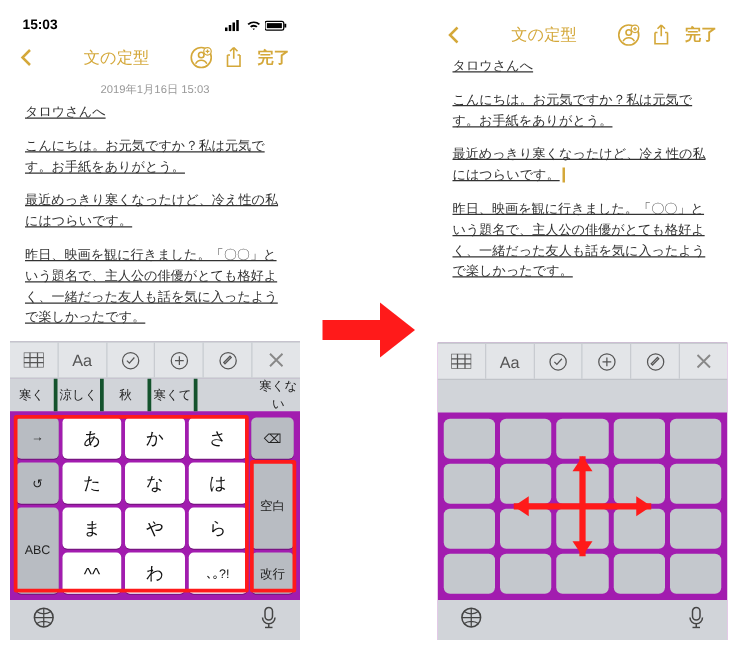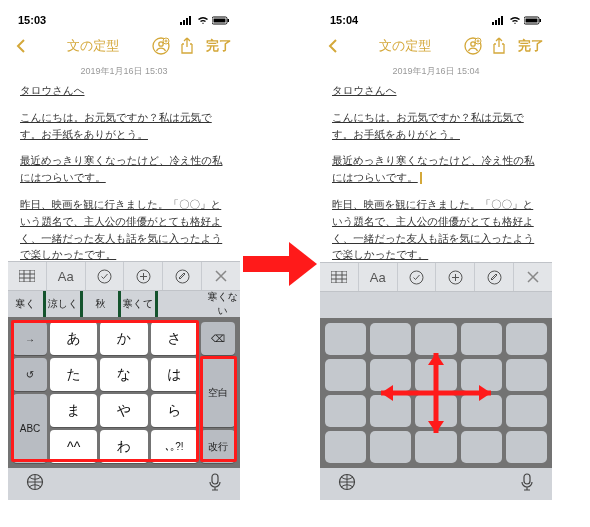--- a/index.html
+++ b/index.html
@@ -6,20 +6,21 @@
   body {
     font-family: -apple-system, "Hiragino Sans", sans-serif;
     background: #fff;
     width: 590px;
     height: 527px;
     position: relative;
   }
   .stage {
     display: flex;
     align-items: center;
+    justify-content: space-between;
     padding: 8px;
     width: 590px;
     height: 527px;
   }
   .phone {
     width: 232px;
     height: 505px;
     background: #fff;
     position: relative;
     overflow: hidden;
@@ -81,22 +82,22 @@
     display: inline-block;
     width: 2px;
     height: 12px;
     background: #d4a83a;
     vertical-align: middle;
     margin-left: 2px;
   }
   
   .kbd-area {
     position: absolute;
-    bottom: 16px; left: 0; right: 0;
-    background: #737373;
+    bottom: 4px; left: 0; right: 0;
+    background: #a21caf;
   }
   .kbd-toolbar {
     height: 30px;
     background: #e3e5e8;
     display: flex;
     align-items: center;
     border-top: 1px solid #c0c3c8;
     border-bottom: 1px solid #c0c3c8;
   }
   .kbd-tool {
@@ -339,39 +340,20 @@
 
   <div class="big-arrow">
     <svg width="78" height="56">
         <defs></defs>
       <rect x="2" y="20" width="46" height="16" fill="#ff1a1a"></rect>
       <path d="M48 6 L76 28 L48 50 Z" fill="#ff1a1a"></path>
     </svg>
   </div>
 
   <div class="phone">
-    <div class="statusbar">
-      <span>15:04</span>
-      <div class="status-icons">
-        <svg width="14" height="9">
-            <rect x="0" y="6" width="2" height="3"></rect>
-            <rect x="3" y="4" width="2" height="5"></rect>
-            <rect x="6" y="2" width="2" height="7"></rect>
-            <rect x="9" y="0" width="2" height="9"></rect>
-          </svg>
-        <svg width="12" height="9">
-            <path d="M6 8 L7 7 A2 2 0 0 0 5 7 Z M3 5 A5 5 0 0 1 9 5 L8 6 A3.5 3.5 0 0 0 4 6 Z M1 3 A8 8 0 0 1 11 3 L10 4 A6.5 6.5 0 0 0 2 4 Z" fill="#000"></path>
-          </svg>
-        <svg width="18" height="9">
-            <rect x="0" y="1" width="15" height="7" rx="1.5" fill="none" stroke="#000"></rect>
-            <rect x="1.5" y="2.5" width="12" height="4" fill="#000"></rect>
-            <rect x="15.5" y="3" width="1.5" height="3" fill="#000"></rect>
-          </svg>
-      </div>
-    </div>
     <div class="nav">
       <div class="nav-back">
         <svg width="10" height="14">
             <path d="M8 1 L2 7 L8 13" stroke="#d4a83a" stroke-width="2" fill="none"></path>
           </svg>
         <span>文の定型</span>
       </div>
       <div class="nav-spacer"></div>
       <div class="nav-icon">
         <svg width="20" height="20">
@@ -383,21 +365,20 @@
           </svg>
       </div>
       <div class="nav-icon">
         <svg width="16" height="18">
             <path d="M8 1 L8 10 M8 1 L5 4 M8 1 L11 4" stroke="#d4a83a" stroke-width="1.3" fill="none"></path>
             <path d="M3 7 H5 M11 7 H13 M3 7 V16 H13 V7" stroke="#d4a83a" stroke-width="1.3" fill="none"></path>
           </svg>
       </div>
       <span class="nav-done">完了</span>
     </div>
-    <div class="datestamp">2019年1月16日 15:04</div>
     <div class="note-body">
       <p>タロウさんへ</p>
       <p>こんにちは。お元気ですか？私は元気です。お手紙をありがとう。</p>
       <p><span>最近めっきり寒くなったけど、冷え性の私にはつらいです。</span><span class="cursor"></span></p>
       <p>昨日、映画を観に行きました。「〇〇」という題名で、主人公の俳優がとても格好よく、一緒だった友人も話を気に入ったようで楽しかったです。</p>
     </div>
 
     <div class="kbd-area">
       <div class="kbd-toolbar">
         <div class="kbd-tool">

